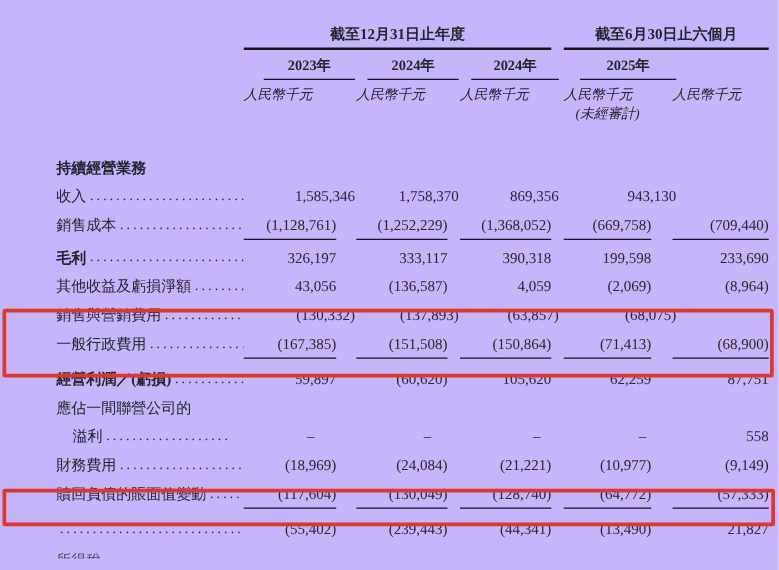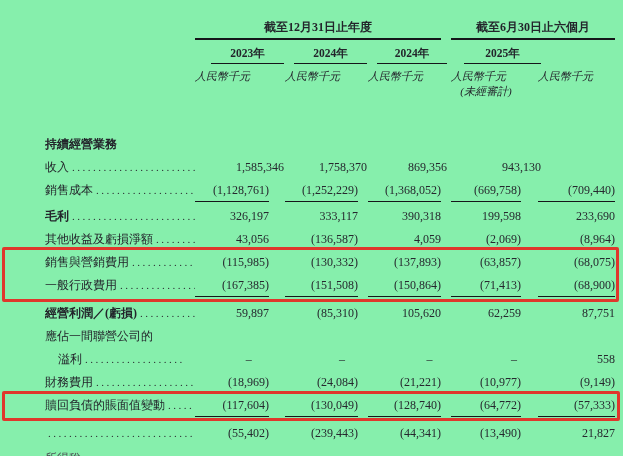--- a/index.html
+++ b/index.html
@@ -1,18 +1,18 @@
 <!DOCTYPE html>
 <html><head>
 <meta charset="utf-8">
 <style>
   html,body { margin:0; padding:0; background:#ffffff; }
   .page {
     position:relative; width:623px; height:456px; overflow:hidden;
-    background:#86efac; color:#23252b;
+    background:#c4b5fd; color:#23252b;
     font-family:"Liberation Serif","DejaVu Serif",serif;
   }
   .content { padding:20px 8px 0 45px; }
 
   
   .hgroups { display:flex; margin-left:150px; }
   .group {
     text-align:center; font-weight:bold; font-size:12px; line-height:14px;
     padding-bottom:4px; border-bottom:2px solid #15161a;
   }
@@ -27,21 +27,21 @@
   .ucell { text-align:left; font-style:italic; font-size:11px; line-height:13px; padding-top:6px; }
   .ncell { text-align:center; font-style:italic; font-size:11px; line-height:13px; padding-top:2px; height:14px; }
 
   .col1 { width:74px; }
   .col2 { width:73px; margin-left:16px; }
   .col3 { width:73px; margin-left:10px; }
   .col4 { width:70px; margin-left:10px; }
   .col5 { width:77px; margin-left:17px; }
 
   
-  .tbody { margin-top:34px; }
+  .tbody { margin-top:24px; }
   .row { display:flex; height:23px; line-height:23px; font-size:12px; }
   .row .lbl { width:150px; display:flex; overflow:hidden; }
   .lbl .ltext { white-space:nowrap; }
   .lbl .leader {
     flex:1; overflow:hidden; white-space:nowrap;
     letter-spacing:2.5px; padding-left:3px; font-size:11px; color:#2c2e33;
   }
   .cell { text-align:right; font-size:12px; color:#26282e; }
   .row.sum .cell { border-bottom:1px solid #15161a; height:22px; }
   .row.bold .ltext, .row.section .ltext { font-weight:bold; }
@@ -140,21 +140,20 @@
           <div class="cell col2">(136,587)</div>
           <div class="cell col3">4,059</div>
           <div class="cell col4">(2,069)</div>
           <div class="cell col5">(8,964)</div>
         </div>
         <div class="row">
           <div class="lbl">
             <div class="ltext" style="display: inline;">銷售與營銷費用</div>
             <div class="leader">........................................................</div>
           </div>
-          <div class="cell col1">(115,985)</div>
           <div class="cell col2">(130,332)</div>
           <div class="cell col3">(137,893)</div>
           <div class="cell col4">(63,857)</div>
           <div class="cell col5">(68,075)</div>
         </div>
         <div class="row sum">
           <div class="lbl">
             <div class="ltext" style="display: inline;">一般行政費用</div>
             <div class="leader">........................................................</div>
           </div>
@@ -163,21 +162,21 @@
           <div class="cell col3">(150,864)</div>
           <div class="cell col4">(71,413)</div>
           <div class="cell col5">(68,900)</div>
         </div>
         <div class="row bold gap">
           <div class="lbl">
             <div class="ltext" style="display: inline;">經營利潤／(虧損)</div>
             <div class="leader">........................................................</div>
           </div>
           <div class="cell col1">59,897</div>
-          <div class="cell col2">(85,310)</div>
+          <div class="cell col2">(60,620)</div>
           <div class="cell col3">105,620</div>
           <div class="cell col4">62,259</div>
           <div class="cell col5">87,751</div>
         </div>
         <div class="row">
           <div class="lbl">
             <div class="ltext" style="display: inline;">應佔一間聯營公司的</div>
           </div>
           <div class="cell col1"></div>
           <div class="cell col2"></div>

